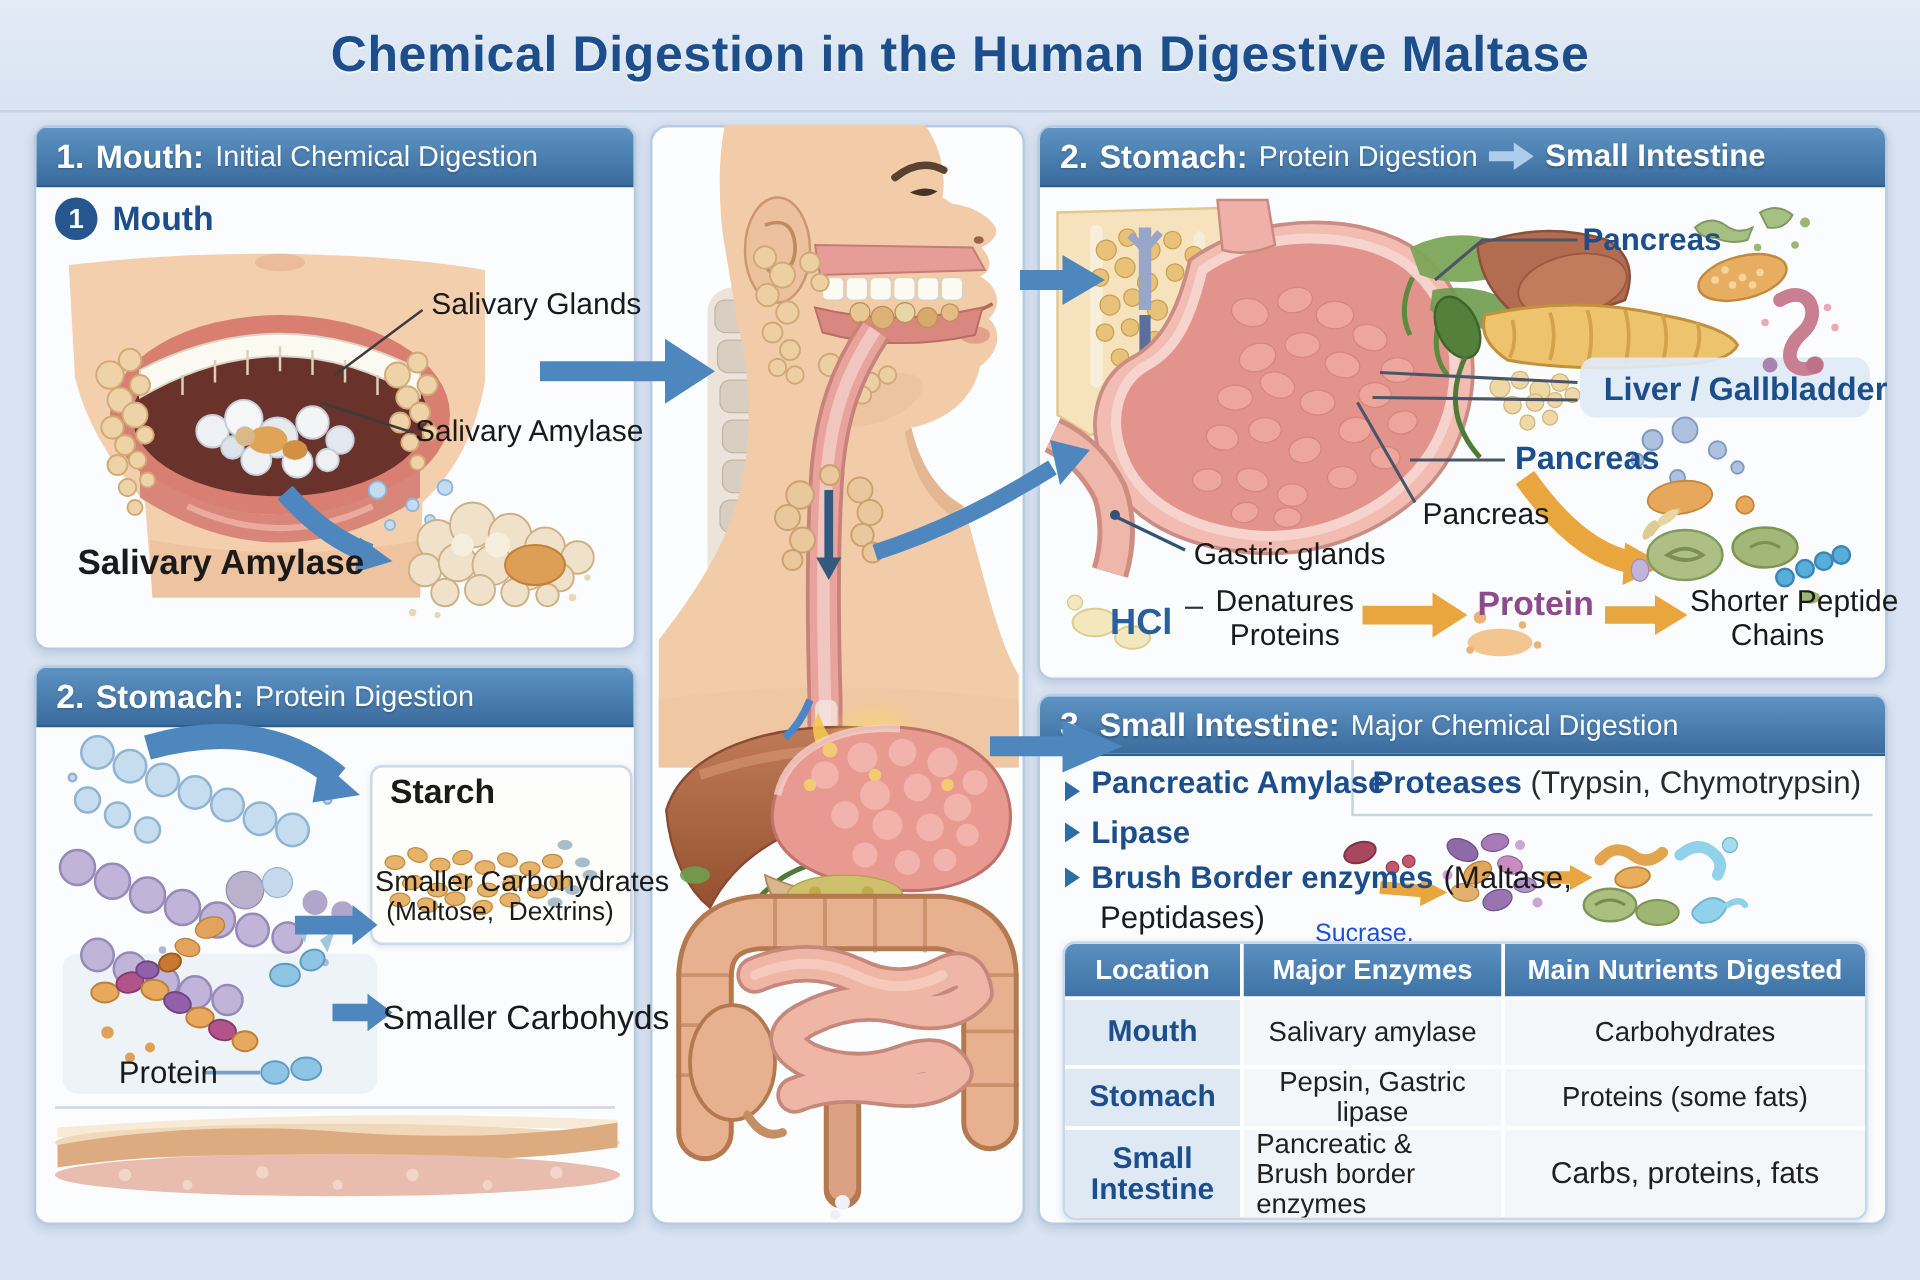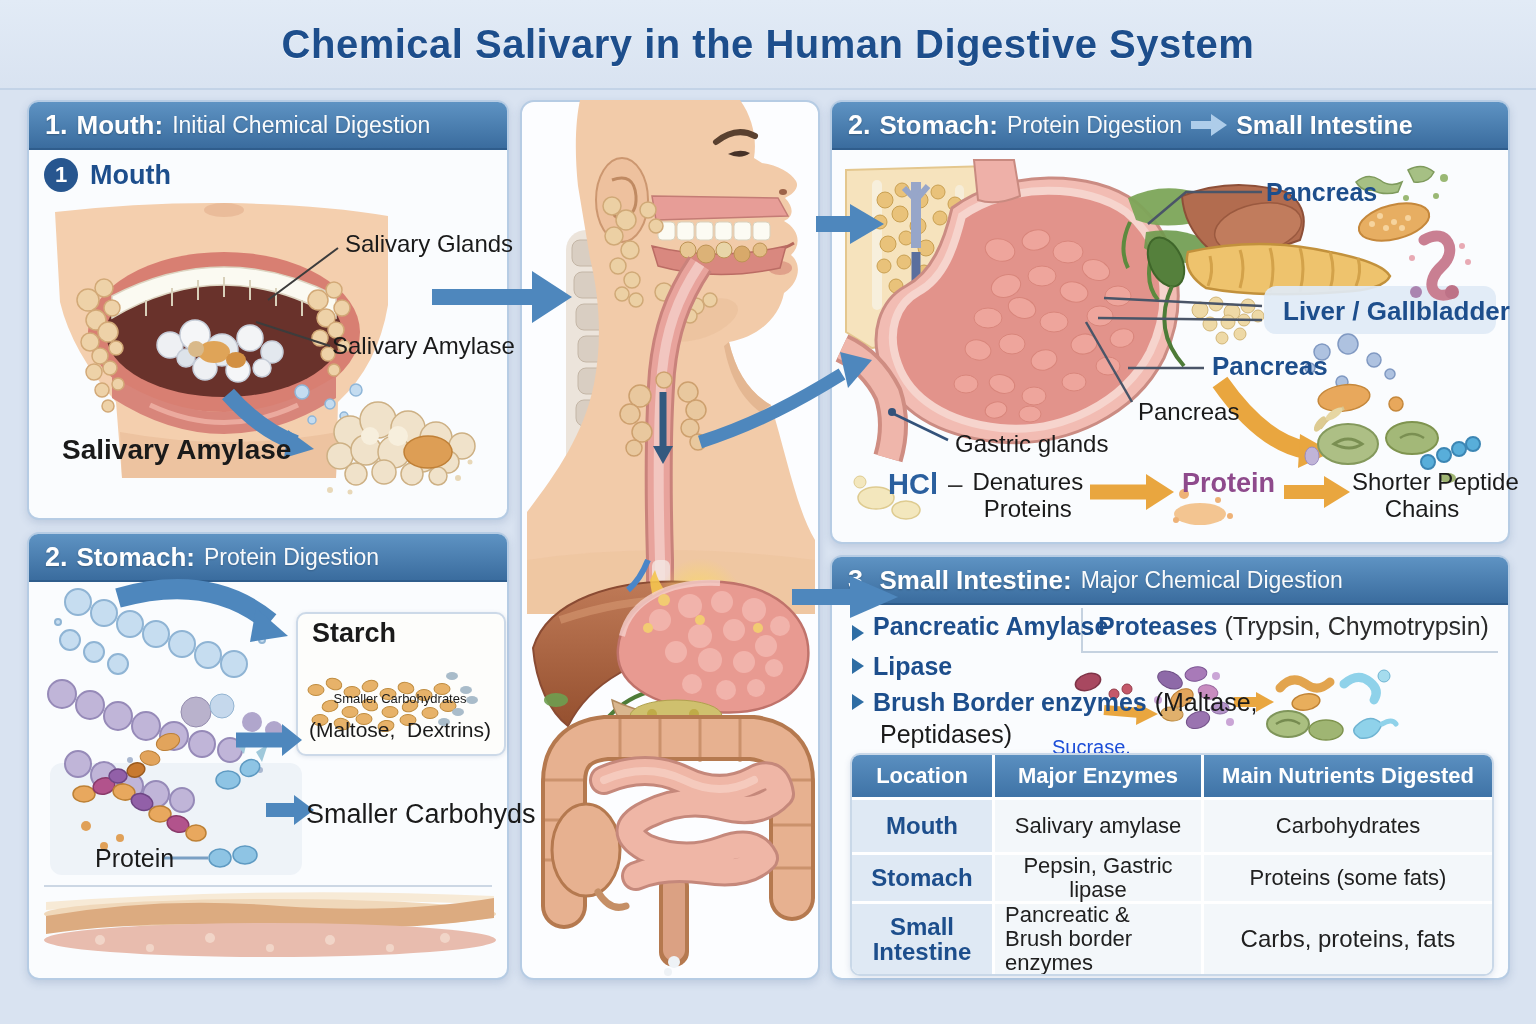--- a/index.html
+++ b/index.html
@@ -34,21 +34,21 @@
   }
   .ph-num{font-size:27px;font-weight:800;text-shadow:0 1px 2px rgba(0,0,0,.25);}
   .ph-name{font-size:26px;font-weight:800;text-shadow:0 1px 2px rgba(0,0,0,.25);}
   .ph-sub{font-size:23px;font-weight:400;opacity:.97;text-shadow:0 1px 2px rgba(0,0,0,.2);}
   .ph-target{font-size:25px;font-weight:800;text-shadow:0 1px 2px rgba(0,0,0,.25);}
   #center-figure{background:#fcfdff;border-radius:14px;}
   
   .lbl{position:absolute;z-index:6;color:#1a1a1a;font-size:24px;line-height:1.14;white-space:nowrap;}
   .b{font-weight:bold;}
   .blue{color:#1d4e8c;}
-  .hcl{color:#2a5f9e;font-size:29px;font-weight:bold;}
+  .hcl{color:#2a5f9e;font-size:29px;font-weight:bold;margin-top:14px;}
   .purple{color:#8e4a8c;font-size:27px;font-weight:bold;}
   .tc{text-align:center;}
   .badge-row{display:flex;align-items:center;gap:12px;}
   .badge-circle{
     width:34px;height:34px;border-radius:50%;background:#27568f;color:#fff;
     display:flex;align-items:center;justify-content:center;font-size:22px;font-weight:bold;
   }
   .badge-label{font-size:27px;font-weight:bold;color:#1d4e8c;}
   .inset-box{position:absolute;z-index:2;}
   #starch-box{background:#fdfdfb;border:2px solid #ccd9e8;border-radius:10px;box-shadow:0 1px 4px rgba(80,100,140,.15);}
@@ -67,21 +67,21 @@
   .tl{background:#dfe9f4;color:#1d4e8c;font-size:24px;font-weight:bold;flex-direction:column;line-height:1.05;}
   .td{background:#f3f7fa;color:#202020;font-size:22px;flex-direction:column;line-height:1.1;}
   svg{display:block;}
   #overlay{position:absolute;left:0;top:0;z-index:4;pointer-events:none;}
   .hdr-arrow{flex:none;}
 </style>
 </head>
 <body>
 
 <div class="title-bar">
-  <h1>Chemical Salivary in the Human Digestive System</h1>
+  <h1>Chemical Digestion in the Human Digestive Maltase</h1>
 </div>
 
 <div class="panel" style="left:27px;top:100px;width:478px;height:416px;">
   <div class="panel-header">
     <span class="ph-num">1.</span>
     <span class="ph-name">Mouth:</span>
     <span class="ph-sub">Initial Chemical Digestion</span>
   </div>
 </div>
 
@@ -686,21 +686,21 @@
 
 <div class="lbl badge-row" style="left:44px;top:158px;">
   <span class="badge-circle">1</span>
   <span class="badge-label">Mouth</span>
 </div>
 <div class="lbl" style="left:345px;top:230px;">Salivary Glands</div>
 <div class="lbl" style="left:332px;top:332px;">Salivary Amylase</div>
 <div class="lbl b" style="left:62px;top:434px;font-size:28px;">Salivary Amylase</div>
 
 <div class="lbl b" style="left:312px;top:618px;font-size:27px;z-index:6;">Starch</div>
-<div class="lbl tc" style="left:300px;top:692px;width:200px;font-size:13px;">Smaller Carbohydrates</div>
+<div class="lbl tc" style="left:300px;top:692px;width:200px;font-size:23px;">Smaller Carbohydrates</div>
 <div class="lbl tc" style="left:300px;top:718px;width:200px;font-size:21px;">(Maltose,&nbsp; Dextrins)</div>
 <div class="lbl" style="left:95px;top:844px;font-size:25px;">Protein</div>
 <div class="lbl" style="left:306px;top:799px;font-size:27px;font-weight:500;">Smaller Carbohyds</div>
 
 <div class="lbl b blue" style="left:1266px;top:178px;font-size:25px;">Pancreas</div>
 <div class="lbl b blue" style="left:1283px;top:297px;font-size:26px;">Liver / Gallbladder</div>
 <div class="lbl b blue" style="left:1212px;top:352px;font-size:26px;">Pancreas</div>
 <div class="lbl" style="left:1138px;top:398px;">Pancreas</div>
 <div class="lbl" style="left:955px;top:430px;">Gastric glands</div>
 <div class="lbl" style="left:888px;top:468px;display:flex;align-items:flex-start;gap:10px;">

